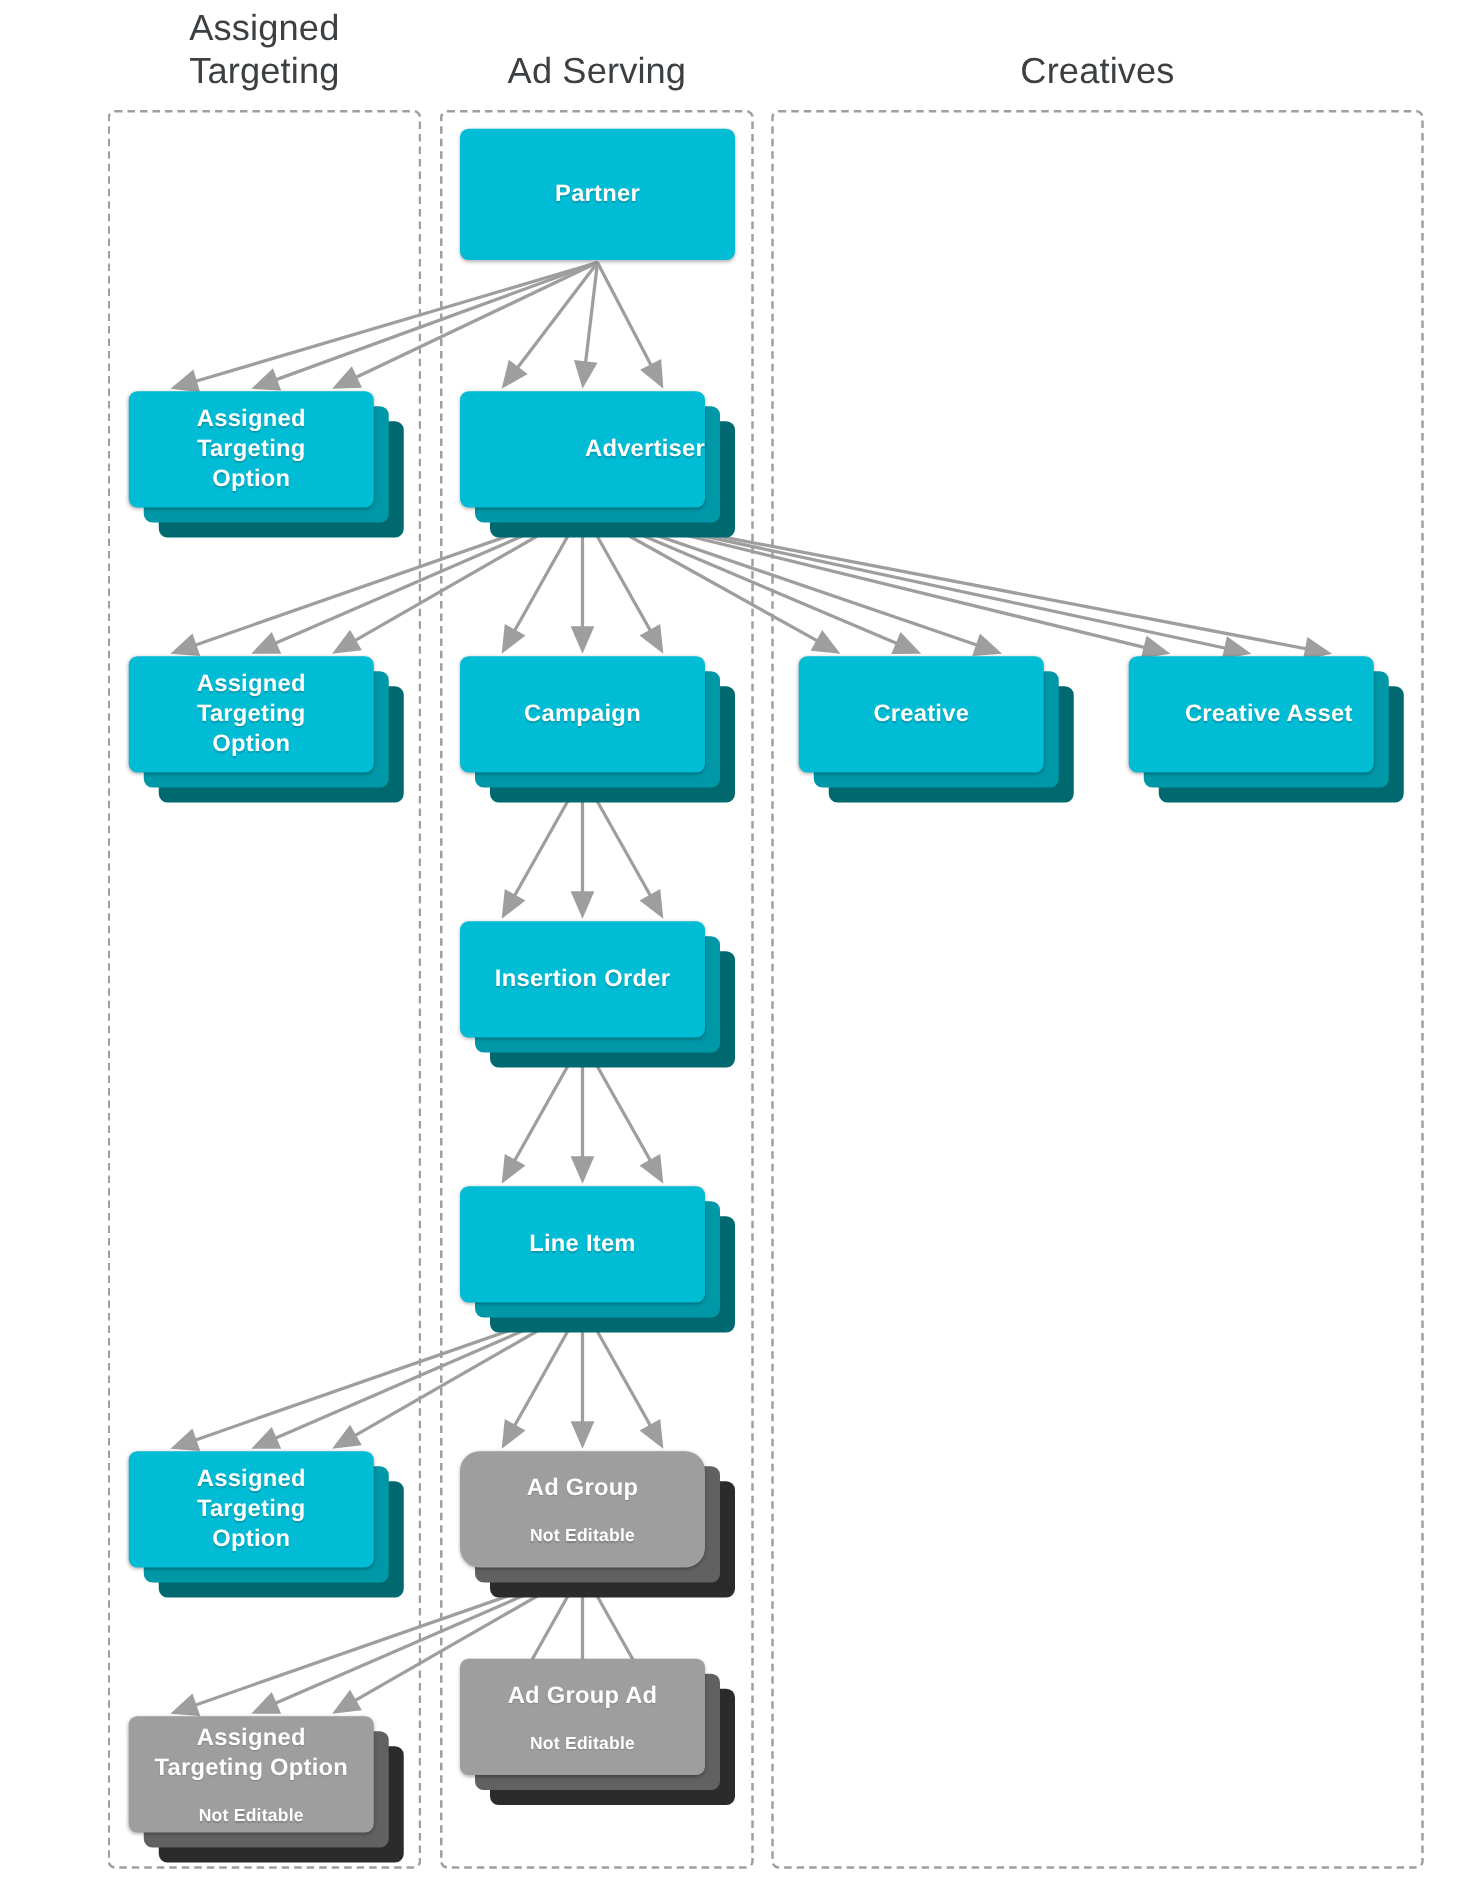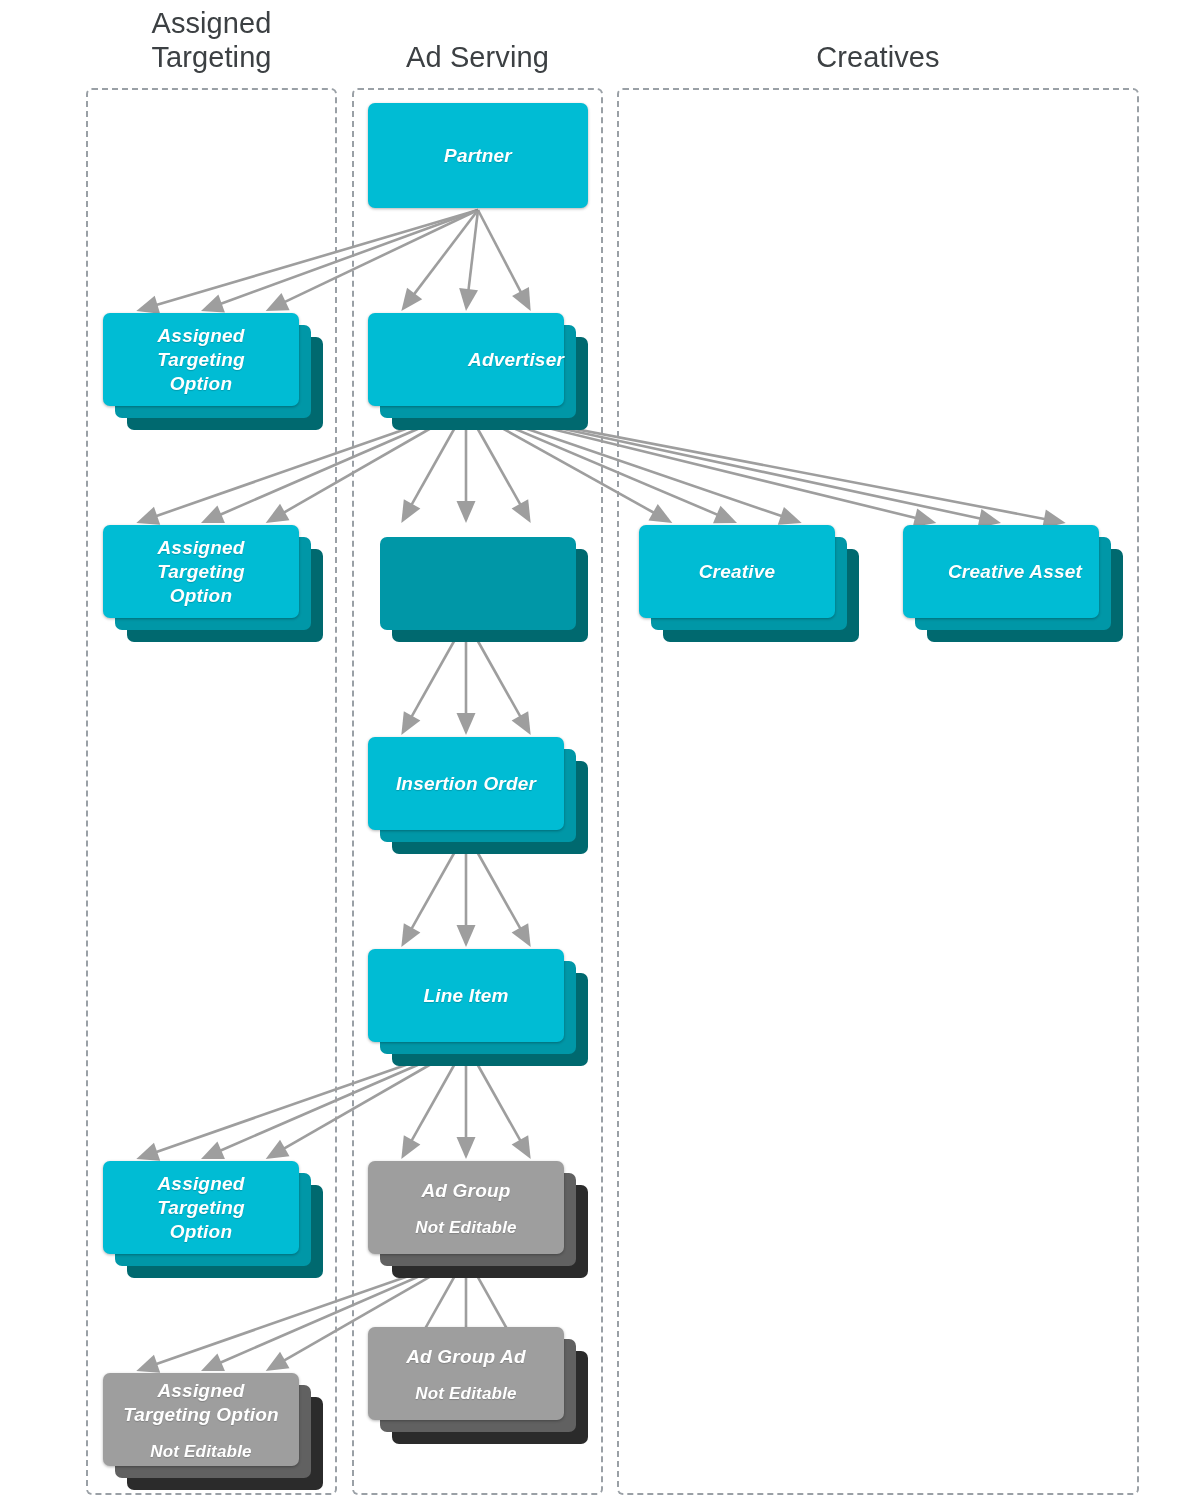--- a/index.html
+++ b/index.html
@@ -46,21 +46,20 @@
     position: absolute;
     left: 0; top: 0;
     width: 1184px;
     height: 1508px;
     pointer-events: none;
   }
   
   .node {
     position: absolute;
     box-sizing: border-box;
-    font-style: italic;
   }
   .layer {
     position: absolute;
     box-sizing: border-box;
     border-radius: 7px;
   }
   .layer.back2 { }
   .layer.back1 { }
   .layer.front {
     display: flex;
@@ -84,21 +83,21 @@
     font-size: 19px;
     line-height: 24px;
     text-align: center;
     white-space: pre-line;
     letter-spacing: 0.2px;
     text-shadow: 0 1px 1px rgba(0,0,0,0.18);
   }
   .node-sub {
     color: #ffffff;
     font-weight: bold;
-    font-size: 17px;
+    font-size: 14px;
     line-height: 18px;
     text-align: center;
     margin-top: 16px;
     letter-spacing: 0.2px;
     text-shadow: 0 1px 1px rgba(0,0,0,0.18);
   }
   .node-sub:empty { display: none; margin: 0; }
 </style>
 </head>
 <body>
@@ -292,20 +291,23 @@
         <div class="layer back1" style="left: 12px; top: 12px; width: 196px; height: 93px;"></div>
         <div class="layer front" style="left: 0px; top: 0px; width: 196px; height: 93px;">
           <div class="node-label">Assigned
 Targeting
 Option</div>
         </div>
       </div>
       <div class="node cyan" style="left: 348px; top: 525px; width: 220px; height: 117px;">
         <div class="layer back2" style="left: 24px; top: 24px; width: 196px; height: 93px;"></div>
         <div class="layer back1" style="left: 12px; top: 12px; width: 196px; height: 93px;"></div>
+        <div class="layer front" style="left: 0px; top: 0px; width: 196px; height: 93px;">
+          <div class="node-label">Campaign</div>
+        </div>
       </div>
       <div class="node cyan" style="left: 619px; top: 525px; width: 220px; height: 117px;">
         <div class="layer back2" style="left: 24px; top: 24px; width: 196px; height: 93px;"></div>
         <div class="layer back1" style="left: 12px; top: 12px; width: 196px; height: 93px;"></div>
         <div class="layer front" style="left: 0px; top: 0px; width: 196px; height: 93px;">
           <div class="node-label">Creative</div>
         </div>
       </div>
       <div class="node cyan" style="left: 883px; top: 525px; width: 220px; height: 117px;">
         <div class="layer back2" style="left: 24px; top: 24px; width: 196px; height: 93px;"></div>
@@ -333,21 +335,21 @@
         <div class="layer back1" style="left: 12px; top: 12px; width: 196px; height: 93px;"></div>
         <div class="layer front" style="left: 0px; top: 0px; width: 196px; height: 93px;">
           <div class="node-label">Assigned
 Targeting
 Option</div>
         </div>
       </div>
       <div class="node gray" style="left: 348px; top: 1161px; width: 220px; height: 117px;">
         <div class="layer back2" style="left: 24px; top: 24px; width: 196px; height: 93px;"></div>
         <div class="layer back1" style="left: 12px; top: 12px; width: 196px; height: 93px;"></div>
-        <div class="layer front" style="left: 0px; top: 0px; width: 196px; height: 93px;">
+        <div class="layer front" style="left: 0px; top: 0px; width: 196px; height: 93px; border-radius: 16px;">
           <div class="node-label">Ad Group</div>
           <div class="node-sub">Not Editable</div>
         </div>
       </div>
       <div class="node gray" style="left: 83px; top: 1373px; width: 220px; height: 117px;">
         <div class="layer back2" style="left: 24px; top: 24px; width: 196px; height: 93px;"></div>
         <div class="layer back1" style="left: 12px; top: 12px; width: 196px; height: 93px;"></div>
         <div class="layer front" style="left: 0px; top: 0px; width: 196px; height: 93px;">
           <div class="node-label">Assigned
 Targeting Option</div>

